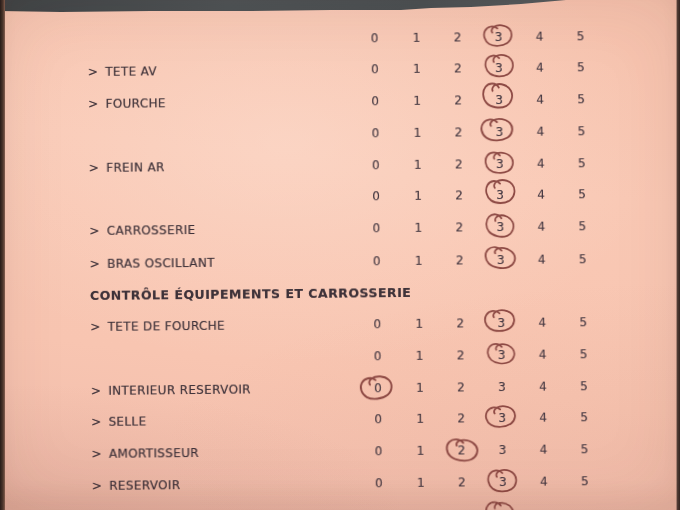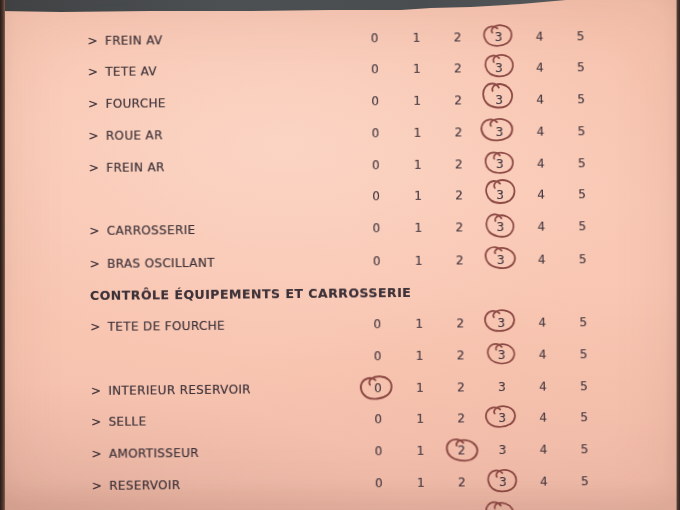--- a/index.html
+++ b/index.html
@@ -58,21 +58,20 @@
     box-shadow:inset 0 0 70px rgba(92,42,30,0.10), inset 0 -14px 24px rgba(120,60,45,0.08);
   }
 </style>
 </head>
 <body style="background: rgb(75, 80, 83);">
 
 <div class="photo">
   <div class="paper"></div>
   <div class="content" id="rows-host">
       <div class="row" style="top: 31px;">
-        <span class="lbl"><span class="mk">&gt;</span><span>FREIN AV</span></span>
         <span class="num" style="left: 365px;">0</span>
         <span class="num" style="left: 407px;">1</span>
         <span class="num" style="left: 448px;">2</span>
         <span class="num" style="left: 489px;">3</span>
         <span class="num" style="left: 530px;">4</span>
         <span class="num" style="left: 571px;">5</span>
         <span class="circ" style="left: 481px; top: -7px; transform: rotate(-8deg) scale(1, 1);">
           <svg viewBox="0 0 38 32">
             <path d="M20 8.5 C17 4.5 10.5 4.8 7.5 8.8 C4.6 12.6 5.4 19 9.6 22.6 C13.8 26.2 22.8 27 28.2 24 C33.2 21.2 34.6 14.6 31.6 10.4 C28.6 6.2 21.4 4.2 16.6 6.6 C14.4 7.7 13.4 10 14.4 11.8" fill="none" stroke="#833e3a" stroke-width="1.7" stroke-linecap="round" opacity="0.92"></path>
           </svg>
@@ -100,21 +99,20 @@
         <span class="num" style="left: 489px;">3</span>
         <span class="num" style="left: 530px;">4</span>
         <span class="num" style="left: 571px;">5</span>
         <span class="circ" style="left: 480px; top: -10px; transform: rotate(5deg) scale(1.06, 1.16);">
           <svg viewBox="0 0 38 32">
             <path d="M20 8.5 C17 4.5 10.5 4.8 7.5 8.8 C4.6 12.6 5.4 19 9.6 22.6 C13.8 26.2 22.8 27 28.2 24 C33.2 21.2 34.6 14.6 31.6 10.4 C28.6 6.2 21.4 4.2 16.6 6.6 C14.4 7.7 13.4 10 14.4 11.8" fill="none" stroke="#833e3a" stroke-width="1.7" stroke-linecap="round" opacity="0.92"></path>
           </svg>
         </span>
       </div>
       <div class="row" style="top: 126px;">
-        <span class="lbl"><span class="mk">&gt;</span><span>ROUE AR</span></span>
         <span class="num" style="left: 365px;">0</span>
         <span class="num" style="left: 407px;">1</span>
         <span class="num" style="left: 448px;">2</span>
         <span class="num" style="left: 489px;">3</span>
         <span class="num" style="left: 530px;">4</span>
         <span class="num" style="left: 571px;">5</span>
         <span class="circ" style="left: 479px; top: -8px; transform: rotate(-3deg) scale(1.12, 1.05);">
           <svg viewBox="0 0 38 32">
             <path d="M20 8.5 C17 4.5 10.5 4.8 7.5 8.8 C4.6 12.6 5.4 19 9.6 22.6 C13.8 26.2 22.8 27 28.2 24 C33.2 21.2 34.6 14.6 31.6 10.4 C28.6 6.2 21.4 4.2 16.6 6.6 C14.4 7.7 13.4 10 14.4 11.8" fill="none" stroke="#833e3a" stroke-width="1.7" stroke-linecap="round" opacity="0.92"></path>
           </svg>

